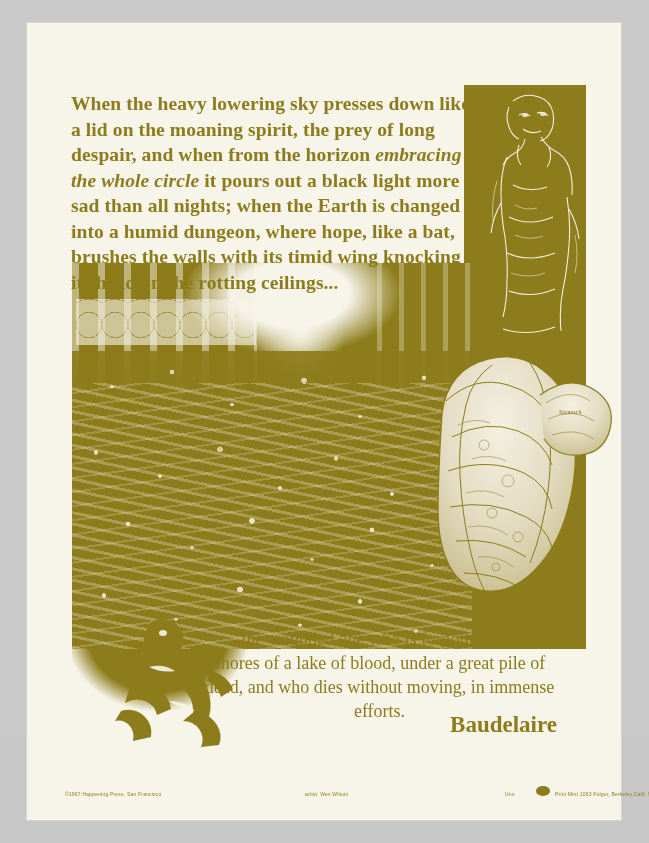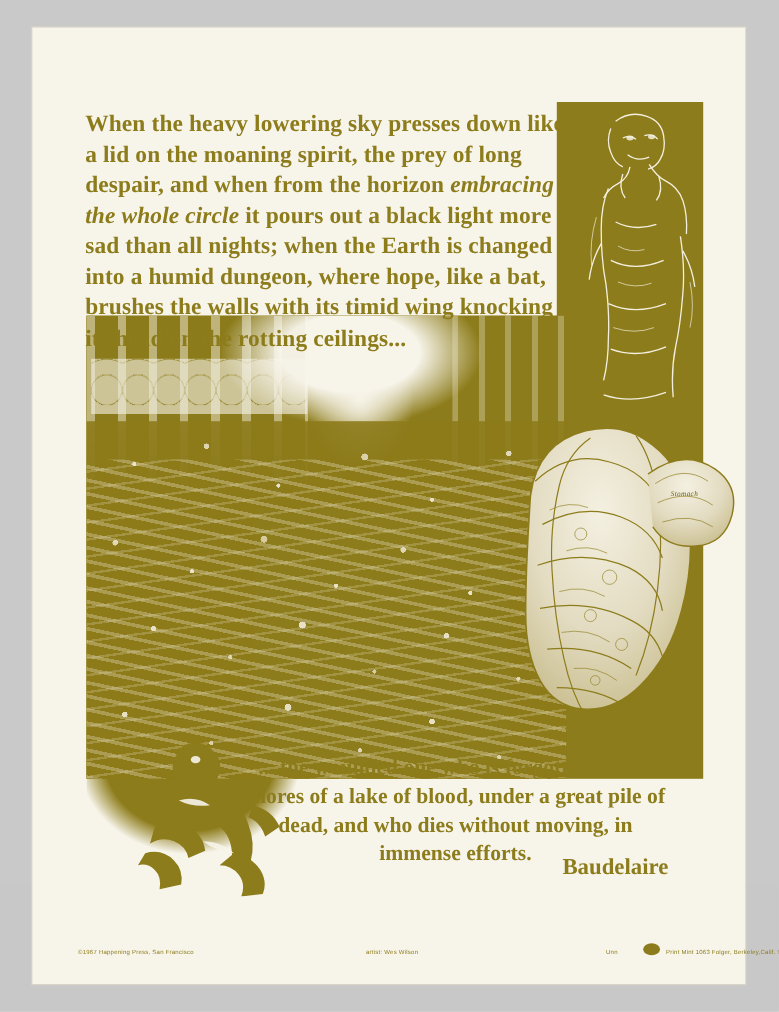--- a/index.html
+++ b/index.html
@@ -80,33 +80,33 @@
   
   #bottom-quote {
     position: absolute;
     left: 175px;
     top: 604px;
     width: 355px;
     color: #8d7c1b;
     font-family: "Liberation Serif", serif;
     font-size: 18px;
     line-height: 24px;
-    font-weight: 700;
+    font-weight: 400;
     text-align: center;
   }
   #attribution {
     position: absolute;
     left: 175px;
     top: 689px;
     width: 355px;
     text-align: right;
     padding-right: 14px;
     color: #8d7c1b;
     font-family: "Liberation Serif", serif;
-    font-size: 19px;
+    font-size: 23px;
     font-weight: 600;
   }
 
   
   .credit {
     position: absolute;
     color: #8d7c1b;
     font-family: "Liberation Sans", sans-serif;
     font-size: 5px;
     letter-spacing: 0.2px;

